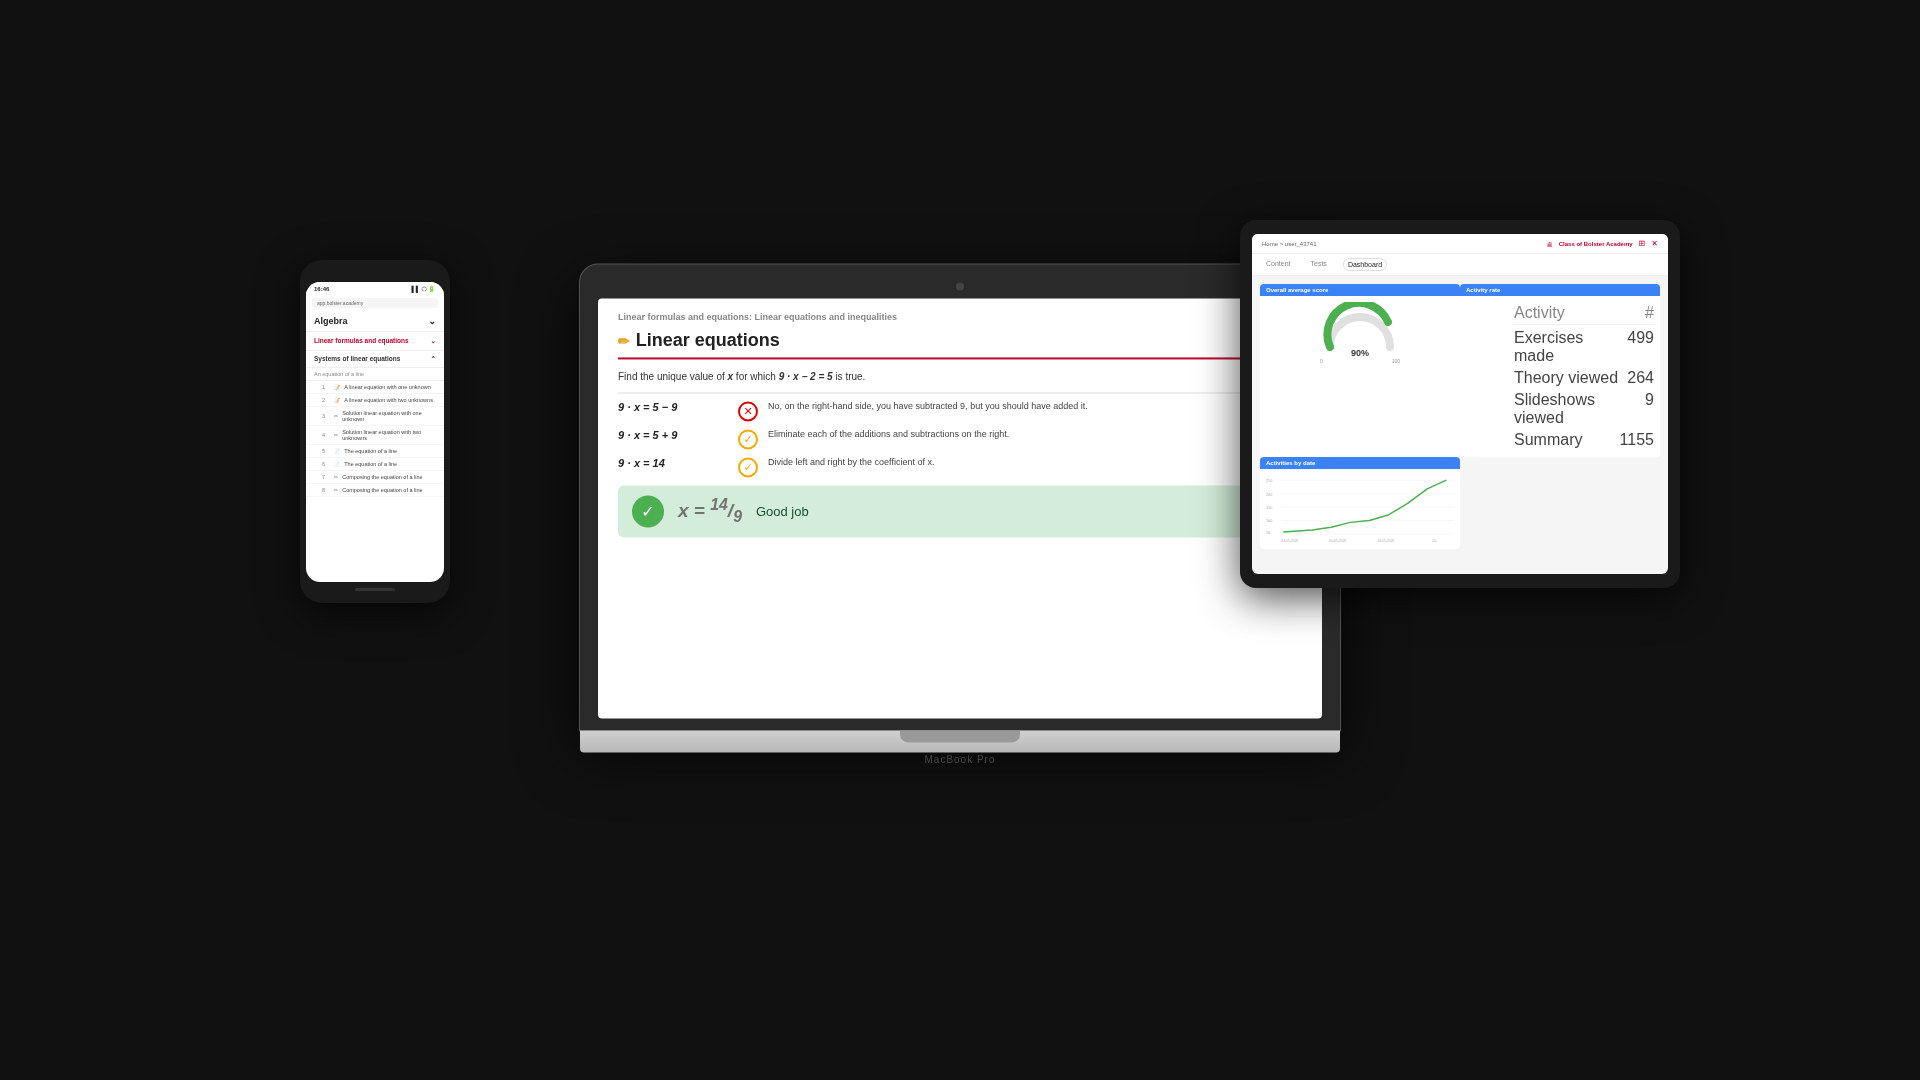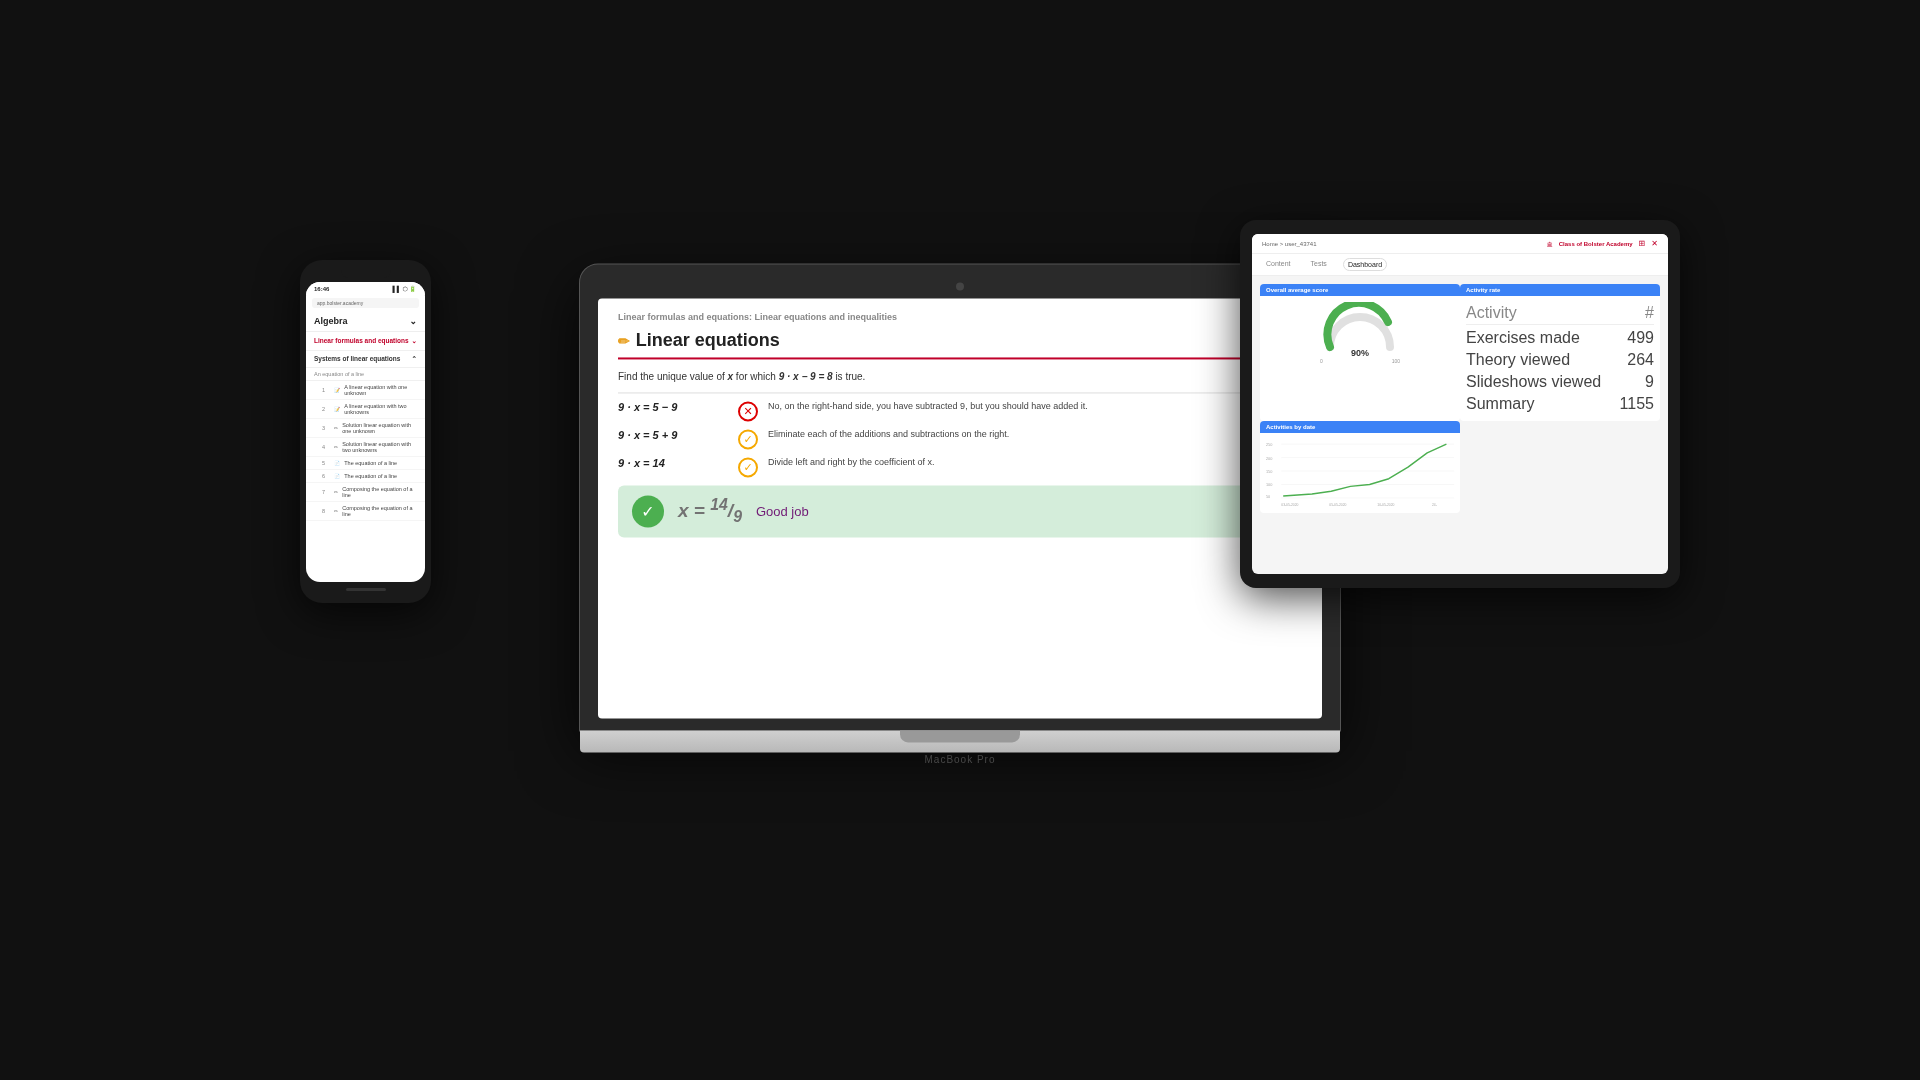--- a/index.html
+++ b/index.html
@@ -196,29 +196,29 @@
 
     .success-formula {
       font-size: 19px;
       font-style: italic;
       font-weight: 700;
       color: #737373;
     }
 
     .good-job {
       font-size: 13px;
-      color: #701a75;
+      color: #14532d;
     }
 
     
     .phone {
       position: absolute;
       left: -60px;
       top: 120px;
-      width: 131px;
+      width: 150px;
     }
 
     .phone-outer {
       background: #1a1a1a;
       border-radius: 22px;
       padding: 10px 6px;
       box-shadow: 0 10px 40px rgba(0,0,0,0.7);
       position: relative;
     }
 
@@ -482,21 +482,21 @@
       <div class="laptop-camera"></div>
       <div class="laptop-screen">
         <div class="laptop-content">
           <div class="breadcrumb">Linear formulas and equations: Linear equations and inequalities</div>
           <div class="page-title">
             <span class="pencil-icon">✏</span>
             <strong>Linear equations</strong>
           </div>
           <div class="red-line"></div>
           <div class="question-text">
-            Find the unique value of <span class="math-inline">x</span> for which <span class="math-inline"><strong>9 · x − 9 = 8</strong></span> is true.
+            Find the unique value of <span class="math-inline">x</span> for which <span class="math-inline"><strong>9 · x − 2 = 5</strong></span> is true.
           </div>
           <div class="divider-line"></div>
 
           <div class="answer-row">
             <div class="answer-formula"><em><strong>9 · x = 5 − 9</strong></em></div>
             <div class="answer-icon icon-wrong">✕</div>
             <div class="answer-text">No, on the right-hand side, you have subtracted 9, but you should have added it.</div>
           </div>
 
           <div class="answer-row">
@@ -637,21 +637,21 @@
               <div class="gauge-labels">
                 <span>0</span>
                 <span>100</span>
               </div>
             </div>
           </div>
 
 
           <div class="tablet-card">
             <div class="tablet-card-header">Activity rate</div>
-            <div style="padding:6px;">
+            <div style="padding:6px;margin-left:48px;">
               <div class="activity-table-header">
                 <span>Activity</span>
                 <span>#</span>
               </div>
               <div class="activity-row">
                 <span>Exercises made</span>
                 <span>499</span>
               </div>
               <div class="activity-row">
                 <span>Theory viewed</span>

